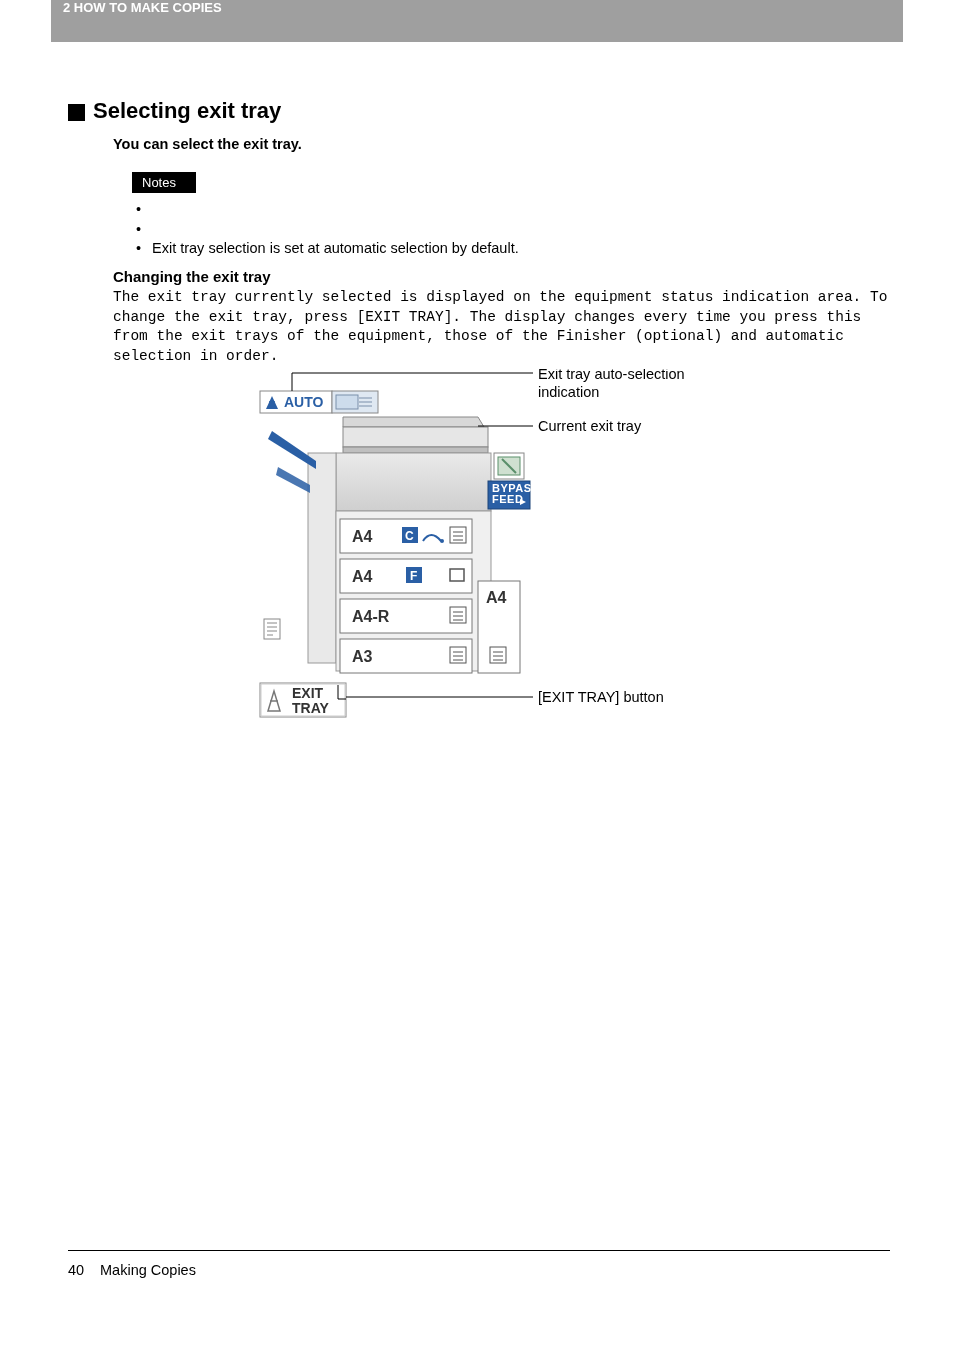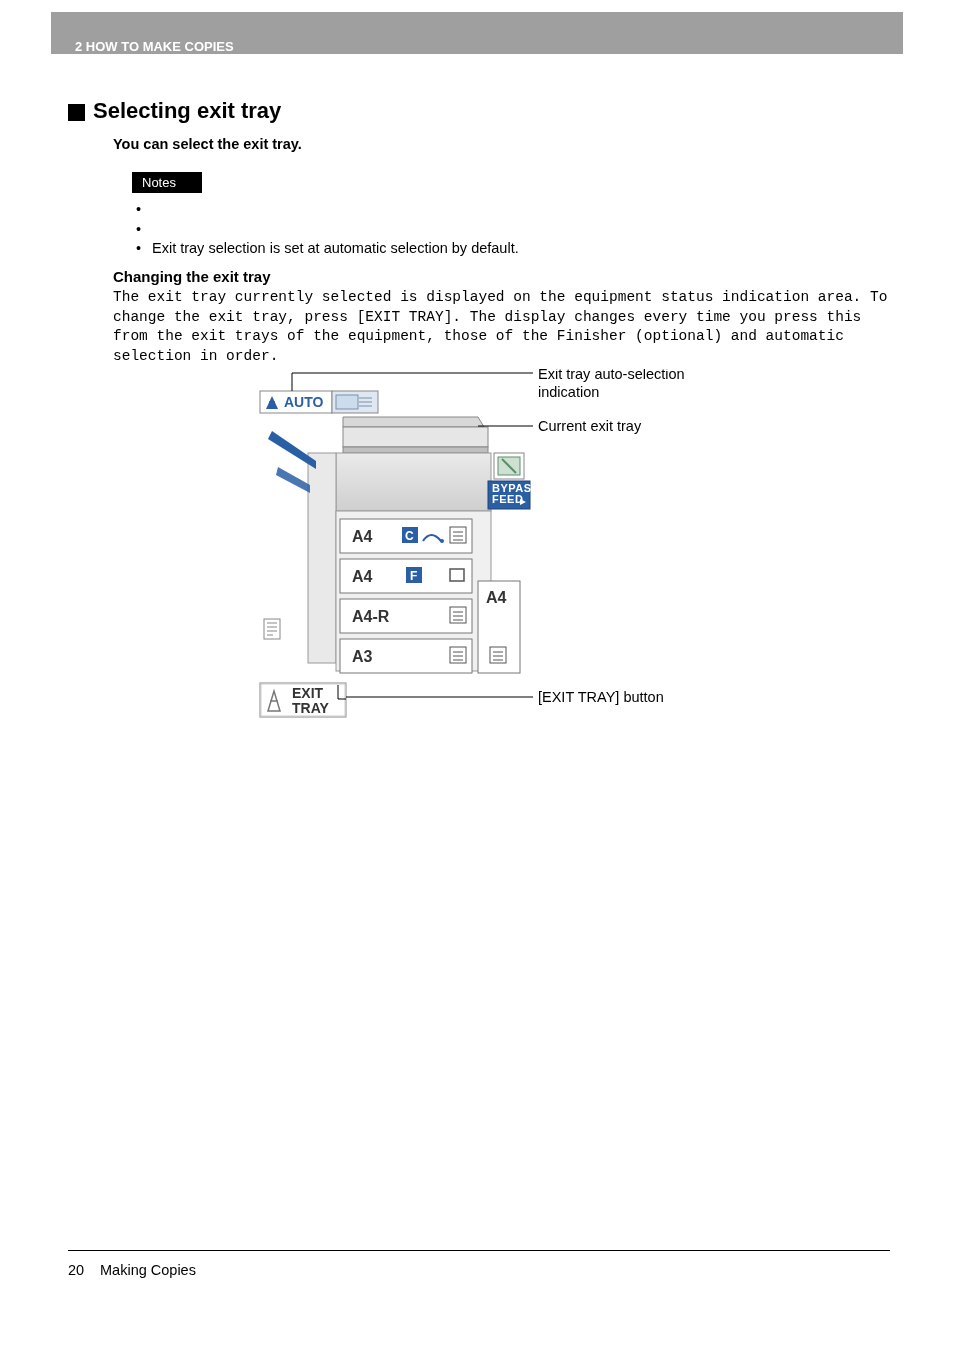--- a/index.html
+++ b/index.html
@@ -1,24 +1,24 @@
 <!DOCTYPE html>
 <html><head>
 <meta charset="utf-8">
 <style>
   * { box-sizing: border-box; margin: 0; padding: 0; }
   html, body { width: 954px; height: 1351px; background: #fff; font-family: Arial, Helvetica, sans-serif; color: #000; }
   .page { position: relative; width: 954px; height: 1351px; }
-  .header-bar { position: absolute; left: 51px; top: 12px; width: 852px; height: 42px; background: #9f9f9f; padding-left: 24px; display: flex; align-items: flex-end; }
+  .header-bar { position: absolute; left: 51px; top: 0; width: 852px; height: 42px; background: #9f9f9f; padding-left: 12px; display: flex; align-items: flex-start; }
   .header-bar span { color: #fff; font-size: 13px; font-weight: bold; }
   .heading-row { position: absolute; left: 68px; top: 98px; display: flex; align-items: center; text-align: center; }
   .square { width: 17px; height: 17px; background: #000; margin-right: 8px; margin-top:3px;}
   .heading-row h2 { font-size: 22px; font-weight: bold; }
   .intro { position: absolute; left: 113px; top: 136px; font-size: 14.5px; font-weight: bold; }
-  .notes-label { position: absolute; left: 132px; top: 172px; background: #000; color: #fff; font-size: 13px; padding: 3px 26px 3px 10px; }
+  .notes-label { position: absolute; left: 132px; top: 172px; background: #000; color: #fff; font-size: 13px; padding: 3px 20px 3px 10px; }
   .notes-list { position: absolute; left: 132px; top: 200px; width: 758px; font-size: 14.5px; line-height: 1.35; }
   .notes-list .item { display: flex; margin-bottom: 0; }
   .notes-list .bullet { width: 20px; flex: 0 0 20px; text-align:left; padding-left:4px;}
   .subheading { position: absolute; left: 113px; top: 268px; font-size: 15px; font-weight: bold; }
   .bodytext { position: absolute; left: 113px; top: 288px; width: 780px; font-size: 14.5px; line-height: 1.35; font-family: Liberation Mono, monospace; }
   .svgwrap { position: absolute; left: 258px; top: 369px; }
   .rowbtn { fill: #fff; stroke: #777; stroke-width:1; }
   .rowtxt { font-family: Arial, sans-serif; font-size: 16px; font-weight:bold; fill:#333; }
   .leader { stroke:#000; stroke-width:1; fill:none;}
   .callout { font-family: Arial, sans-serif; font-size: 14.5px; fill:#000;}
@@ -181,16 +181,16 @@
       <text x="280" y="62" class="callout">Current exit tray</text>
 
       <polyline class="leader" points="80,316 80,330 88,330" stroke="none"></polyline>
       <line class="leader" x1="88" y1="328" x2="275" y2="328"></line>
       <text x="280" y="333" class="callout">[EXIT TRAY] button</text>
     </svg>
   </div>
 
   <div class="footer-rule"></div>
   <div class="footer">
-    <span class="pn">20</span>
+    <span class="pn">40</span>
     <span>Making Copies</span>
   </div>
 </div>
 
 </body></html>

